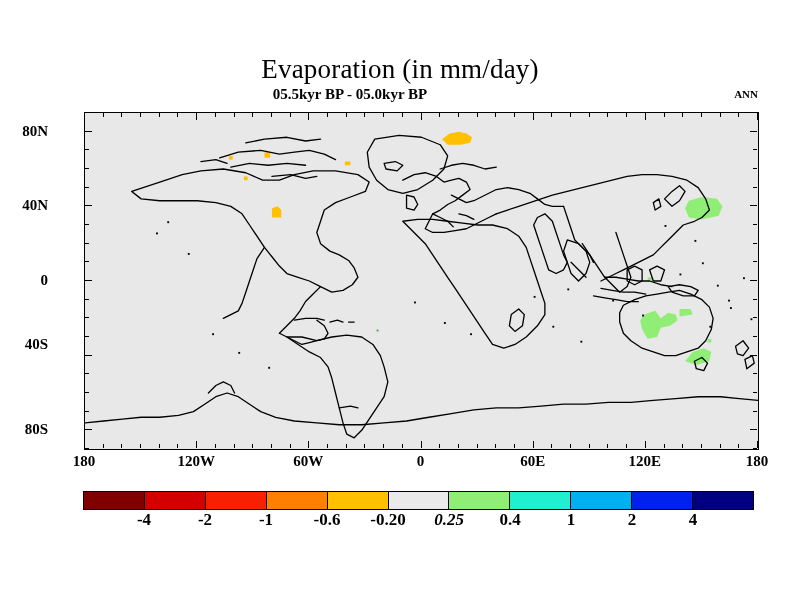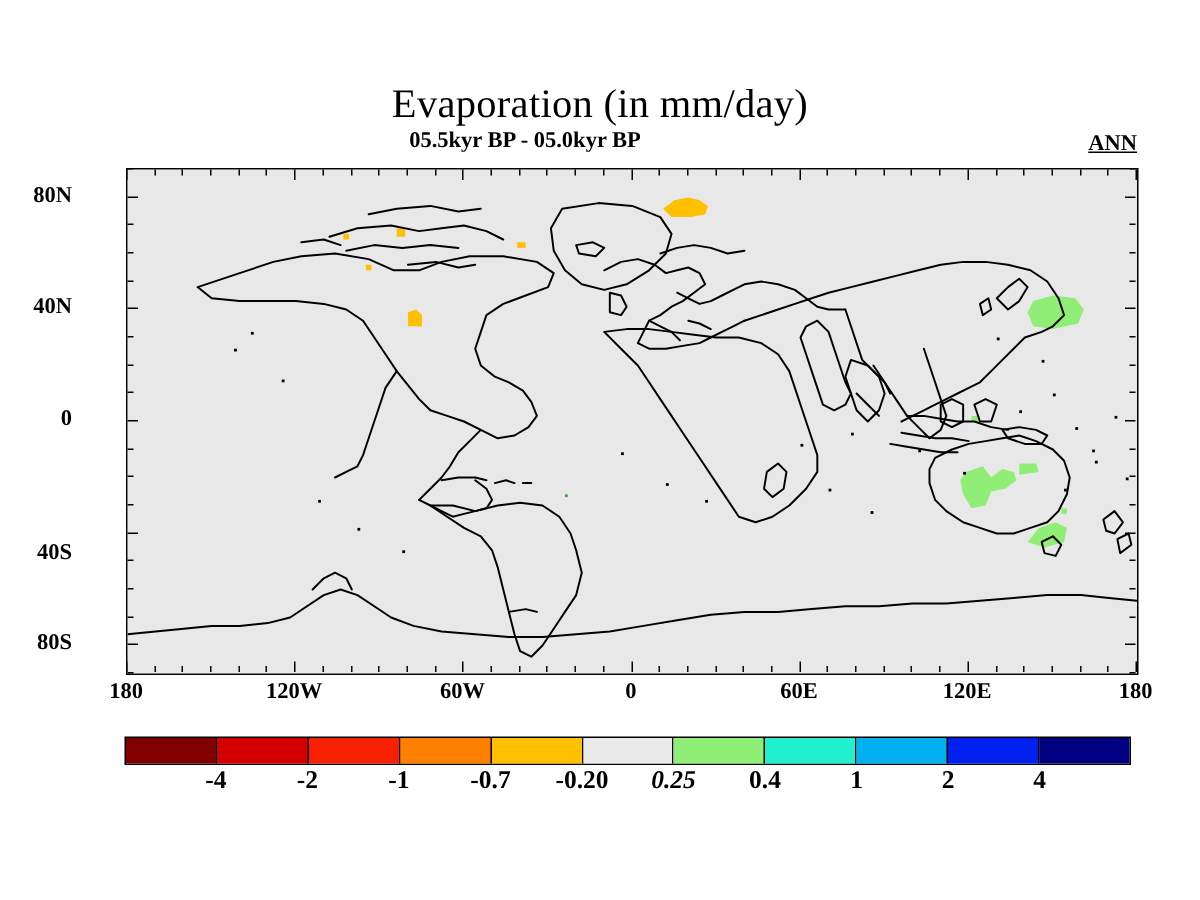--- a/index.html
+++ b/index.html
@@ -49,24 +49,23 @@
     left: 84px;
     top: 88px;
     font-size: 14px;
     font-weight: bold;
     white-space: nowrap;
   }
   .ann-label {
     position: absolute;
     right: 42px;
     top: 88px;
-    font-size: 15px;
-    font-weight: bold;
-    white-space: nowrap;
-    text-decoration: underline;
+    font-size: 11px;
+    font-weight: bold;
+    white-space: nowrap;
   }
 
   
   #plot-frame {
     position: absolute;
     left: 84px;
     top: 112px;
     width: 673px;
     height: 336px;
     background: #e8e8e8;
@@ -412,42 +411,42 @@
       <div class="xlabel" style="left: 84px;">180</div>
       <div class="xlabel" style="left: 196.167px; text-align: center;">120W</div>
       <div class="xlabel" style="left: 308.333px;">60W</div>
       <div class="xlabel" style="left: 420.5px;">0</div>
       <div class="xlabel" style="left: 532.667px;">60E</div>
       <div class="xlabel" style="left: 644.833px;">120E</div>
       <div class="xlabel" style="left: 757px;">180</div>
       <div class="ylabel" style="top: 130.667px;">80N</div>
       <div class="ylabel" style="top: 205.333px;">40N</div>
       <div class="ylabel" style="top: 280px;">0</div>
-      <div class="ylabel" style="top: 369px;">40S</div>
+      <div class="ylabel" style="top: 344px;">40S</div>
       <div class="ylabel" style="top: 429.333px;">80S</div>
     </div>
 
   <div id="colorbar">
       <div class="cb-seg" title="&lt; -4" style="background: rgb(128, 0, 0);"></div>
       <div class="cb-seg" title="-4 to -2" style="background: rgb(212, 0, 0);"></div>
       <div class="cb-seg" title="-2 to -1" style="background: rgb(247, 32, 0);"></div>
       <div class="cb-seg" title="-1 to -0.5" style="background: rgb(255, 128, 0);"></div>
       <div class="cb-seg" title="-0.5 to -0.25" style="background: rgb(255, 192, 0);"></div>
       <div class="cb-seg" title="-0.25 to 0.25" style="background: rgb(234, 234, 234);"></div>
       <div class="cb-seg" title="0.25 to 0.5" style="background: rgb(144, 238, 118);"></div>
       <div class="cb-seg" title="0.5 to 1" style="background: rgb(32, 239, 208);"></div>
       <div class="cb-seg" title="1 to 2" style="background: rgb(0, 176, 240);"></div>
       <div class="cb-seg" title="2 to 4" style="background: rgb(0, 32, 240);"></div>
       <div class="cb-seg" title="&gt; 4" style="background: rgb(0, 0, 128);"></div>
     </div>
   <div id="colorbar-labels">
       <div class="cb-tick-label" style="left: 144px;">-4</div>
       <div class="cb-tick-label" style="left: 205px;">-2</div>
       <div class="cb-tick-label" style="left: 266px;">-1</div>
-      <div class="cb-tick-label" style="left: 327px;">-0.7</div>
+      <div class="cb-tick-label" style="left: 327px;">-0.6</div>
       <div class="cb-tick-label" style="left: 388px;">-0.20</div>
       <div class="cb-tick-label" style="left: 449px; font-style: italic;">0.25</div>
       <div class="cb-tick-label" style="left: 510px;">0.4</div>
       <div class="cb-tick-label" style="left: 571px;">1</div>
       <div class="cb-tick-label" style="left: 632px;">2</div>
       <div class="cb-tick-label" style="left: 693px;">4</div>
     </div>
 
 </div>
 

